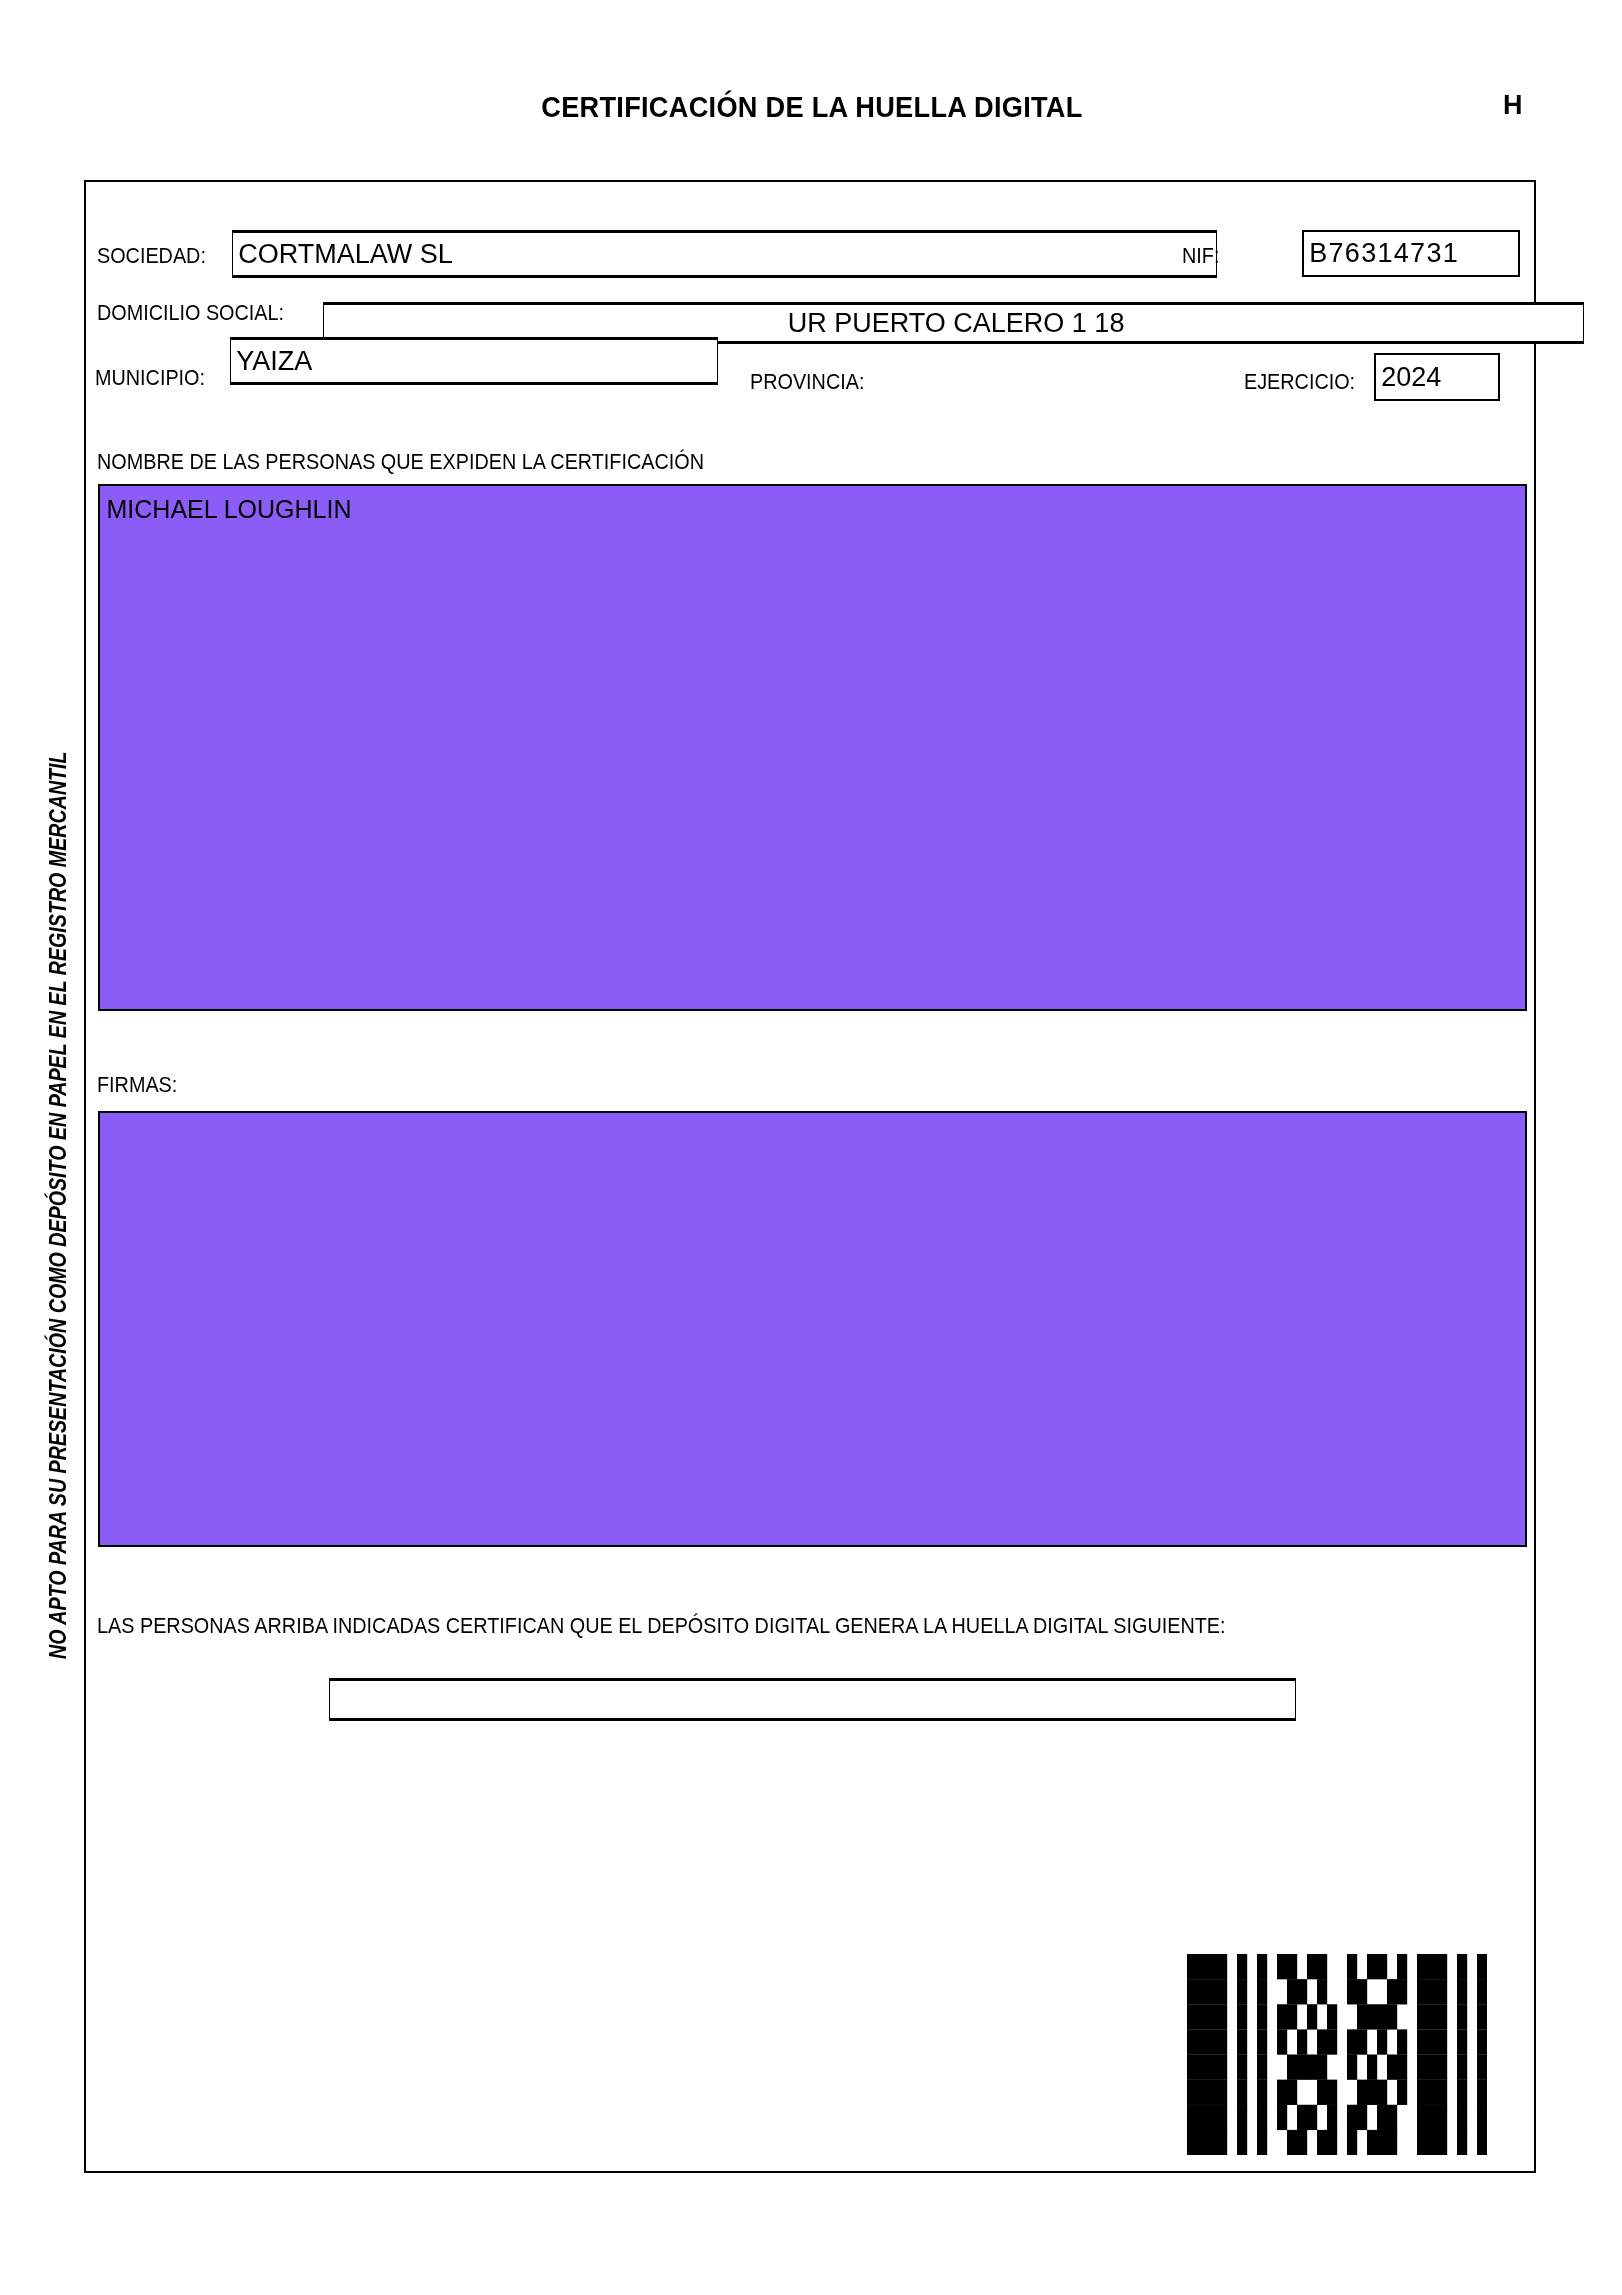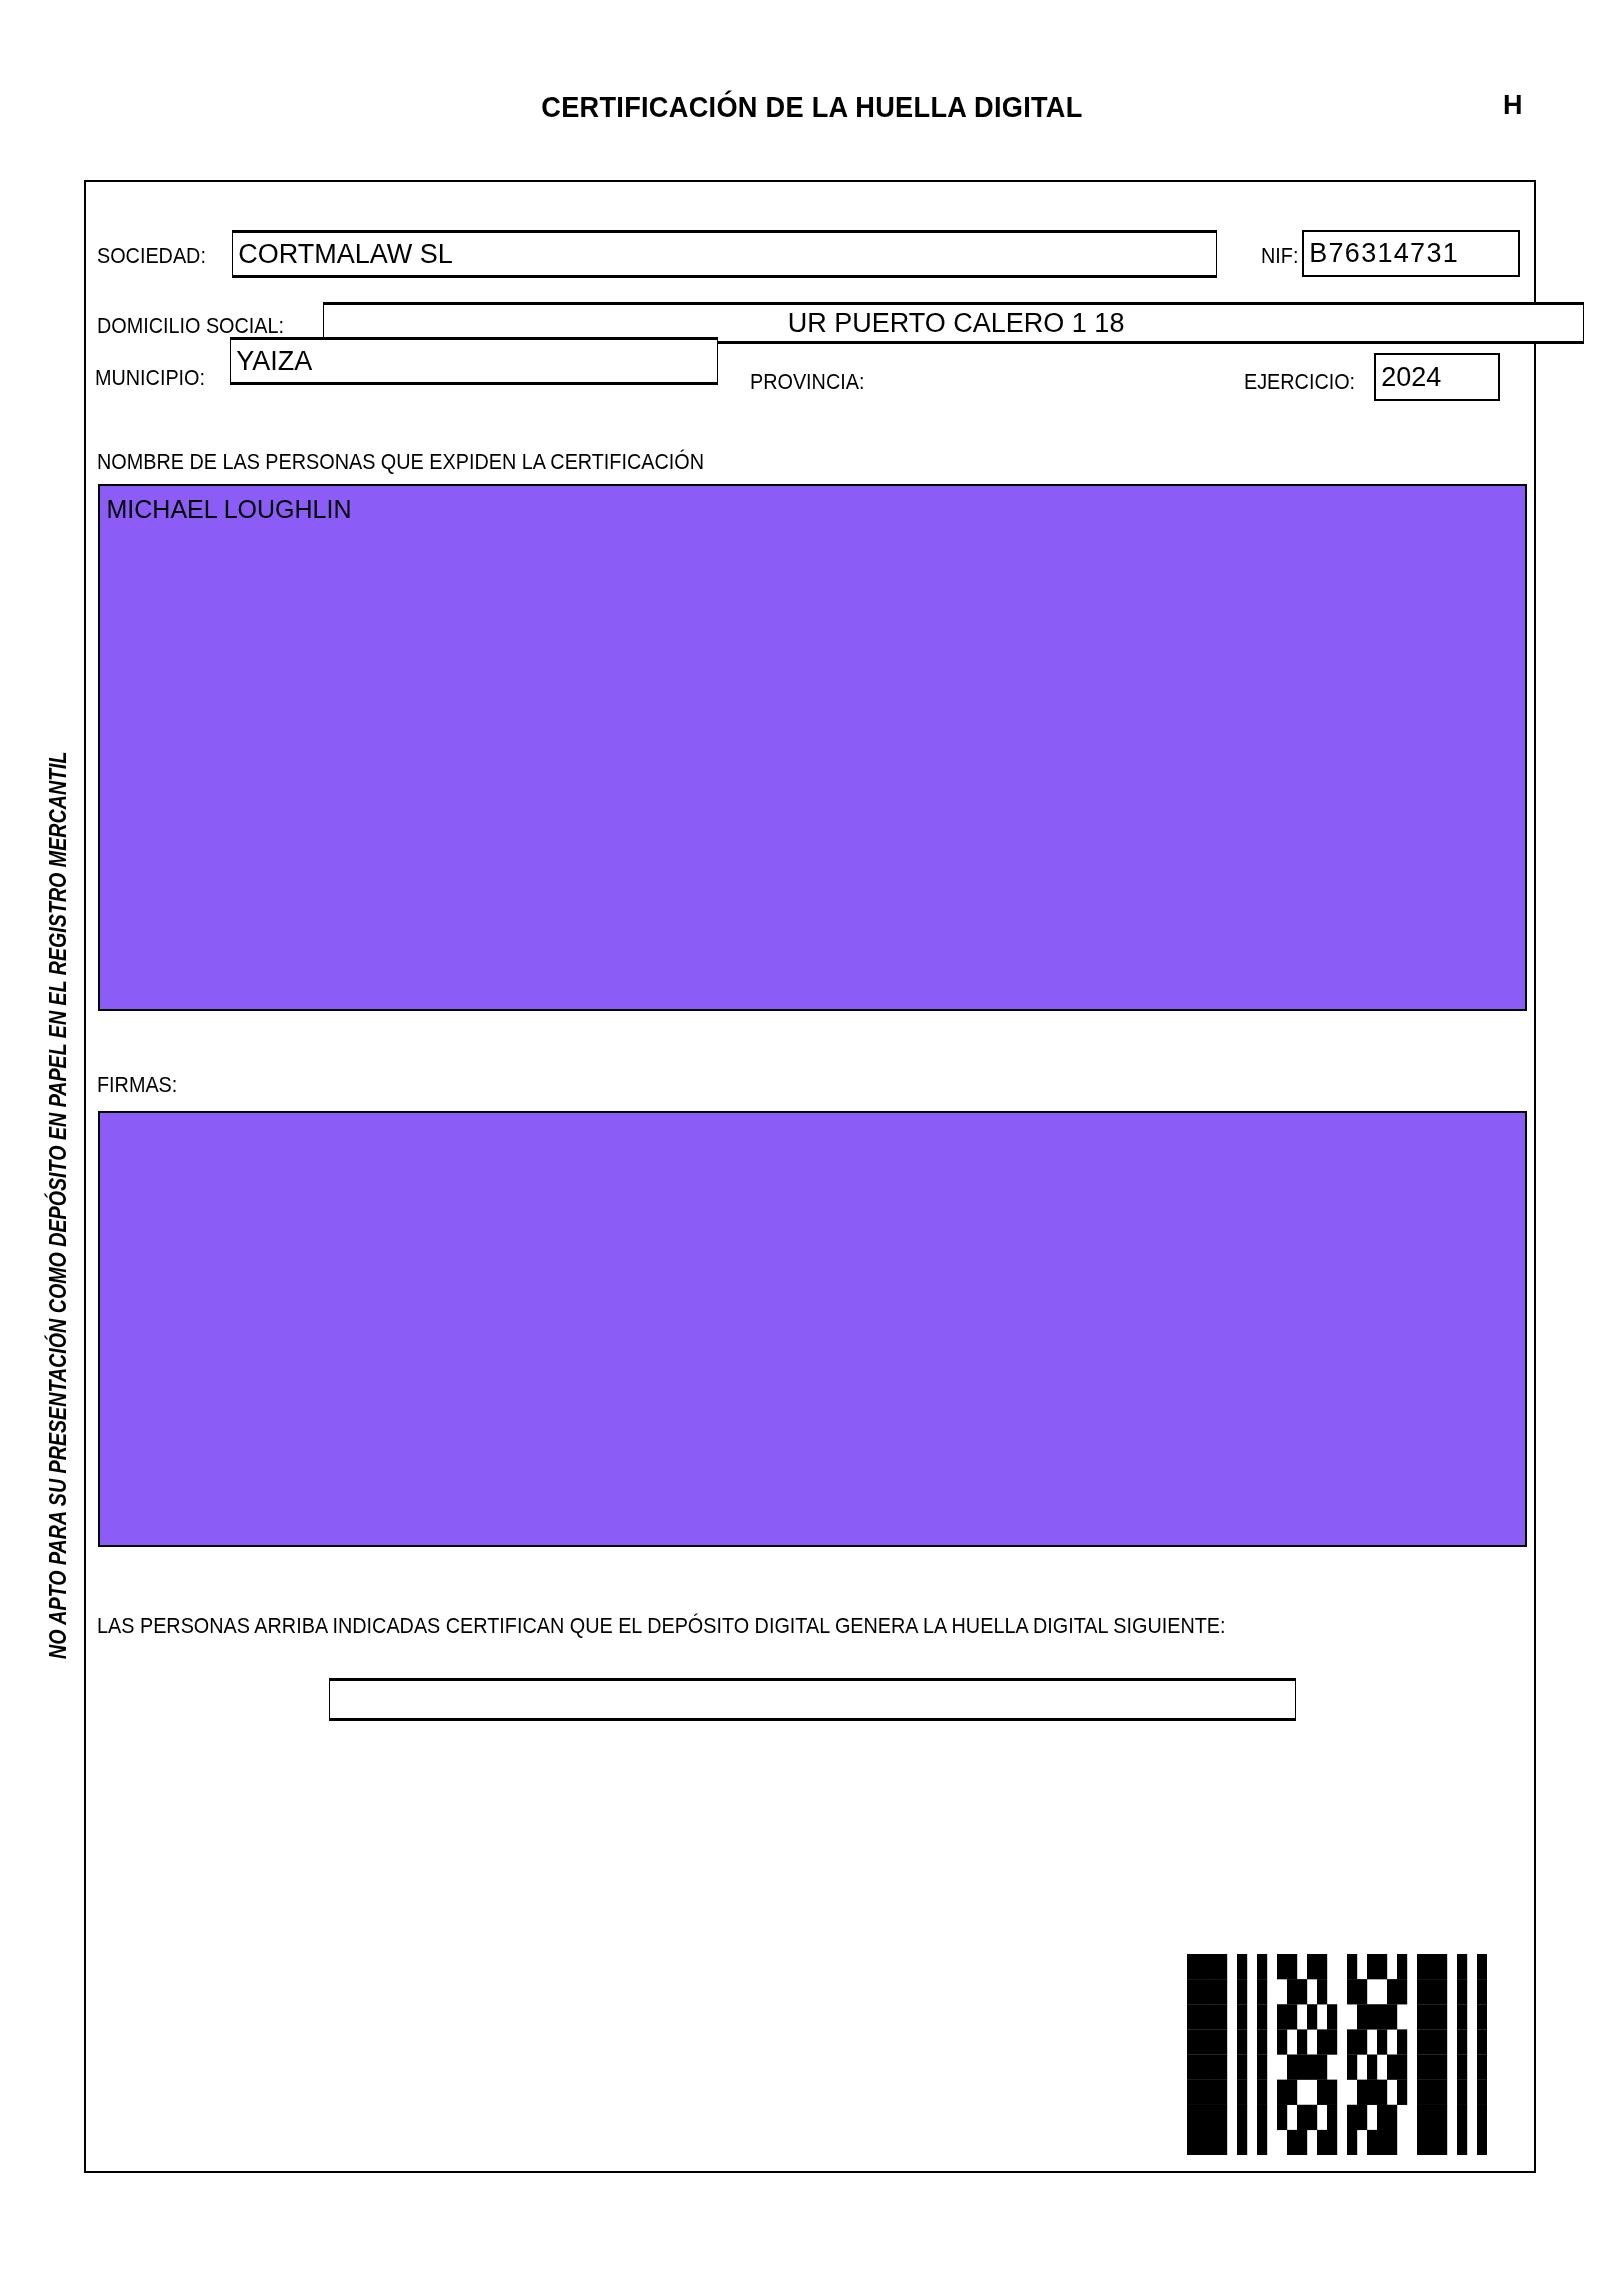--- a/index.html
+++ b/index.html
@@ -61,28 +61,28 @@
   </div>
 
   <div class="abs frame"></div>
 
   <div class="abs lbl" style="left:97px;top:243px;">
     <span class="narrow">SOCIEDAD:</span>
   </div>
   <div class="abs fieldbox" style="left:232px;top:230px;width:985px;height:48px;">
     <span class="val">CORTMALAW SL</span>
   </div>
-  <div class="abs lbl" style="left:1261px;top:243px;">
+  <div class="abs lbl" style="left:1182px;top:243px;">
     <span class="narrow">NIF:</span>
   </div>
   <div class="abs fieldbox" style="left:1302px;top:230px;width:218px;height:47px;border-width:2.6px;">
     <span class="val" style="letter-spacing:1.3px;">B76314731</span>
   </div>
 
-  <div class="abs lbl" style="left:97px;top:313px;">
+  <div class="abs lbl" style="left:97px;top:300px;">
     <span class="narrow">DOMICILIO SOCIAL:</span>
   </div>
   <div class="abs fieldbox" style="left:323px;top:302px;width:1261px;height:42px;justify-content:center;">
     <span class="val">UR PUERTO CALERO 1 18</span>
   </div>
 
   <div class="abs lbl" style="left:95px;top:365px;">
     <span class="narrow">MUNICIPIO:</span>
   </div>
   <div class="abs fieldbox" style="left:230px;top:337px;width:488px;height:48px;">

